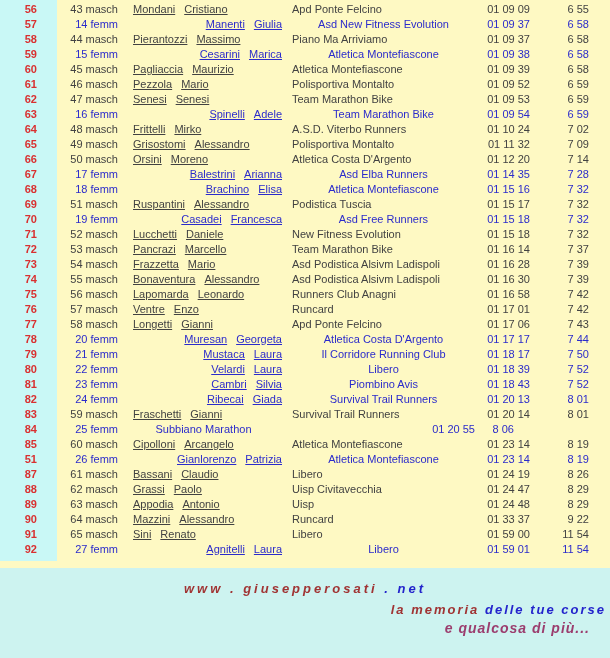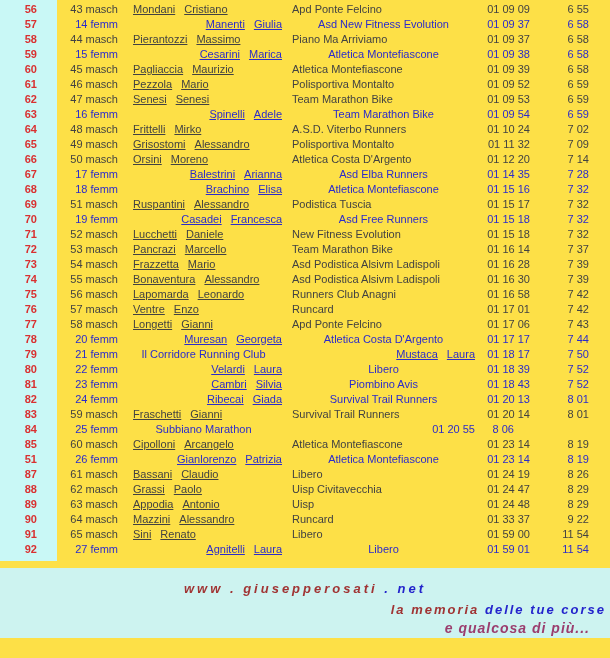--- a/index.html
+++ b/index.html
@@ -2,42 +2,42 @@
 <html><head>
 <meta charset="utf-8">
 <style>
   html,body{margin:0;padding:0;}
   body{
     width:610px;height:658px;
     background:#ffffff;
     font-family:"Liberation Sans",sans-serif;
     overflow:hidden;
   }
-  .page{position:relative;width:610px;height:658px;background:#fde047;overflow:hidden;}
+  .page{position:relative;width:610px;height:658px;background:#fef9c3;overflow:hidden;}
   .stripe{position:absolute;left:0;top:0;width:57px;height:561px;background:#c9f8f6;}
   .results{position:absolute;left:0;top:2px;width:610px;}
   .row{
     display:grid;
     grid-template-columns:57px 63px 167px 193px 55px 75px;
     height:15px;line-height:15px;font-size:11px;white-space:nowrap;
   }
   .c{box-sizing:border-box;overflow:visible;}
   .pos{color:#d93030;font-weight:bold;text-align:right;padding-right:20px;}
   .catpos{text-align:right;padding-right:2px;}
   .name{padding-left:13px;text-decoration:underline;}
   .last{margin-right:9px;}
   .team{padding-left:5px;}
   .time{text-align:right;padding-right:5px;}
   .pace{text-align:right;padding-right:21px;}
   .masch{color:#424242;}
   .femm{color:#2b2bcb;}
   .femm .name{text-align:right;padding-left:0;padding-right:5px;}
   .femm .team{text-align:center;padding-left:0;}
   .footer{
-    position:absolute;left:0;top:568px;width:610px;height:70px;
+    position:absolute;left:0;top:568px;width:610px;height:90px;
     background:#cdf3f0;
   }
   .f1{
     margin-top:13px;text-align:center;
     font-size:13px;font-weight:bold;font-style:italic;letter-spacing:3px;
     color:#a03434;
   }
   .f1 .blue,.f2 .blue{color:#2424cc;}
   .f2{
     margin-top:6px;text-align:right;padding-right:4px;
@@ -306,24 +306,24 @@
         <span class="last">Muresan</span><span class="first">Georgeta</span>
       </div>
       <div class="c team">Atletica Costa D'Argento</div>
       <div class="c time">01 17 17</div>
       <div class="c pace">7 44</div>
     </div>
 
     <div class="row femm">
       <div class="c pos">79</div>
       <div class="c catpos">21 femm</div>
+      <div class="c name">
+        <span class="last">Mustaca</span><span class="first">Laura</span>
+      </div>
       <div class="c team">Il Corridore Running Club</div>
-      <div class="c name">
-        <span class="last">Mustaca</span><span class="first">Laura</span>
-      </div>
       <div class="c time">01 18 17</div>
       <div class="c pace">7 50</div>
     </div>
 
     <div class="row femm">
       <div class="c pos">80</div>
       <div class="c catpos">22 femm</div>
       <div class="c name">
         <span class="last">Velardi</span><span class="first">Laura</span>
       </div>

